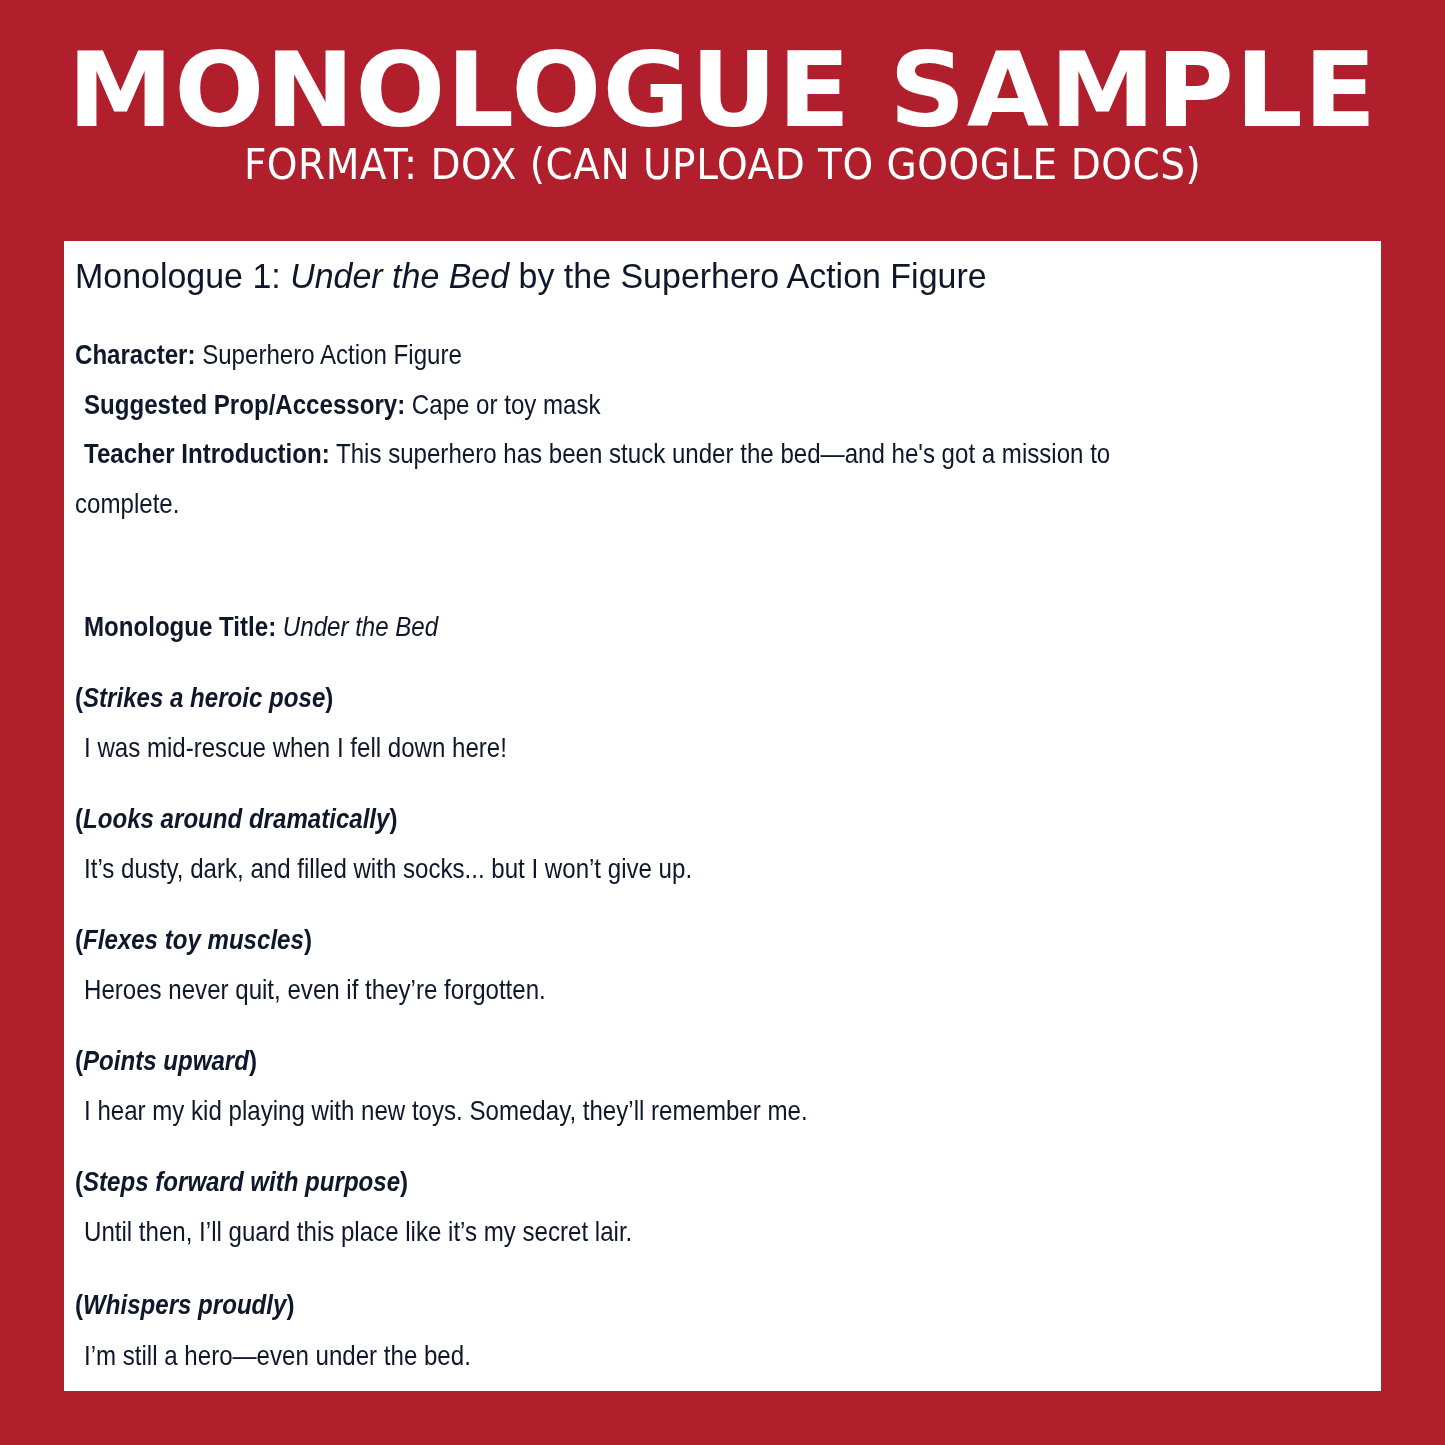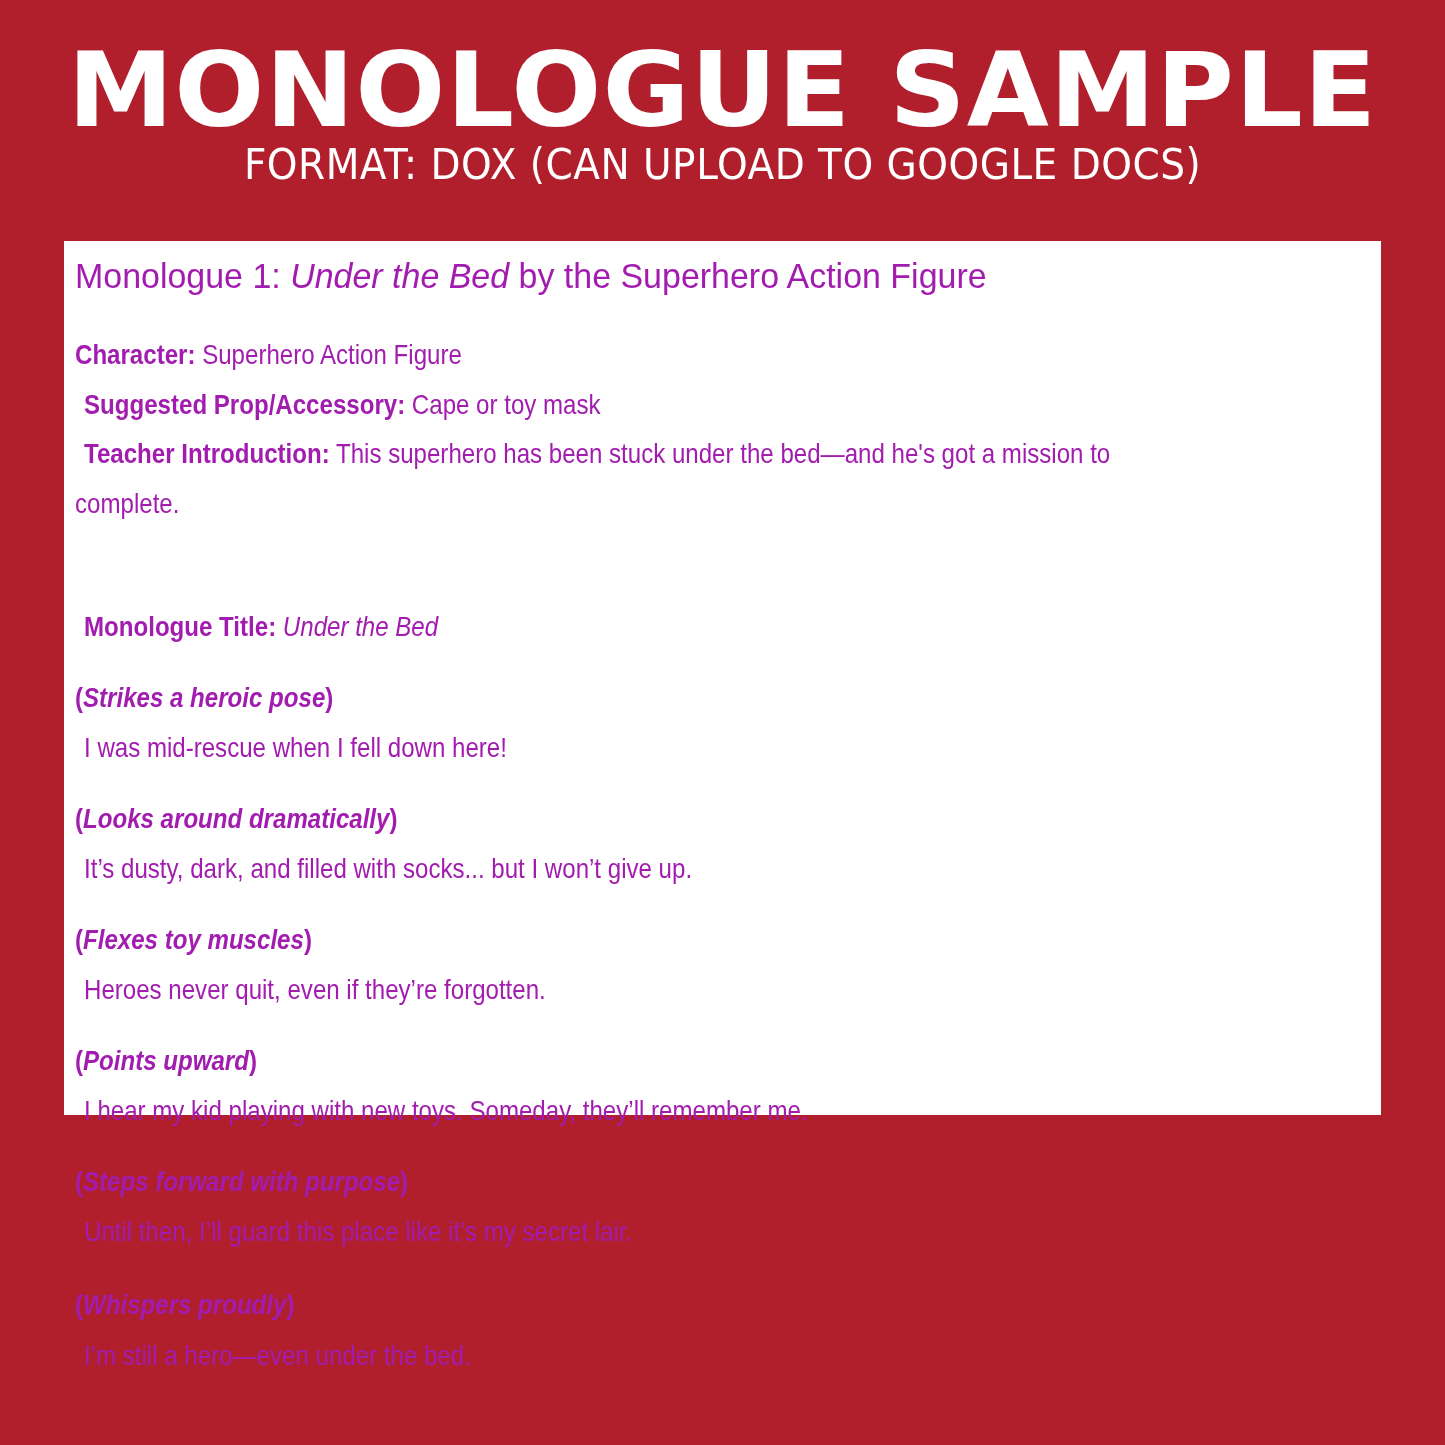--- a/index.html
+++ b/index.html
@@ -40,23 +40,23 @@
       font-size: 42px;
       line-height: 50px;
       letter-spacing: 0.5px;
       transform: scaleX(0.93);
     }
     .doc-panel {
       position: absolute;
       left: 64px;
       top: 241px;
       width: 1317px;
-      height: 874px;
+      height: 1150px;
       background: #ffffff;
-      color: #a21caf;
+      color: #0f172a;
     }
     .doc-line {
       position: absolute;
       left: 11px;
       white-space: nowrap;
       transform-origin: left center;
     }
     .doc-heading {
       font-size: 35px;
       line-height: 40px;

